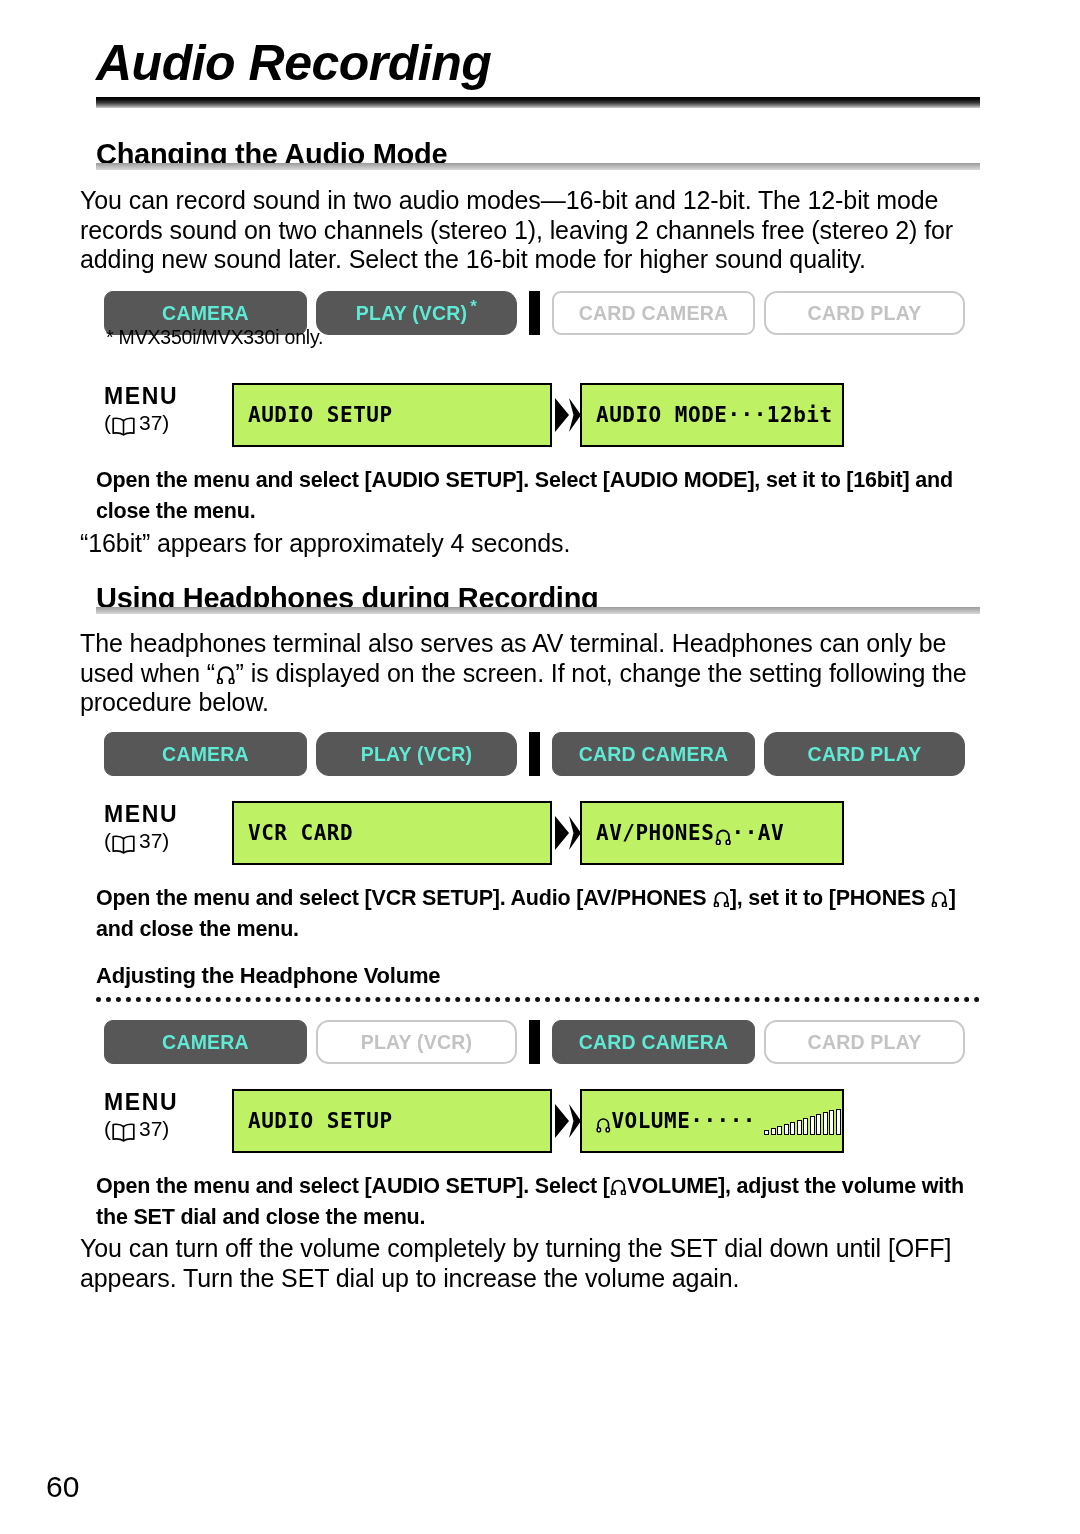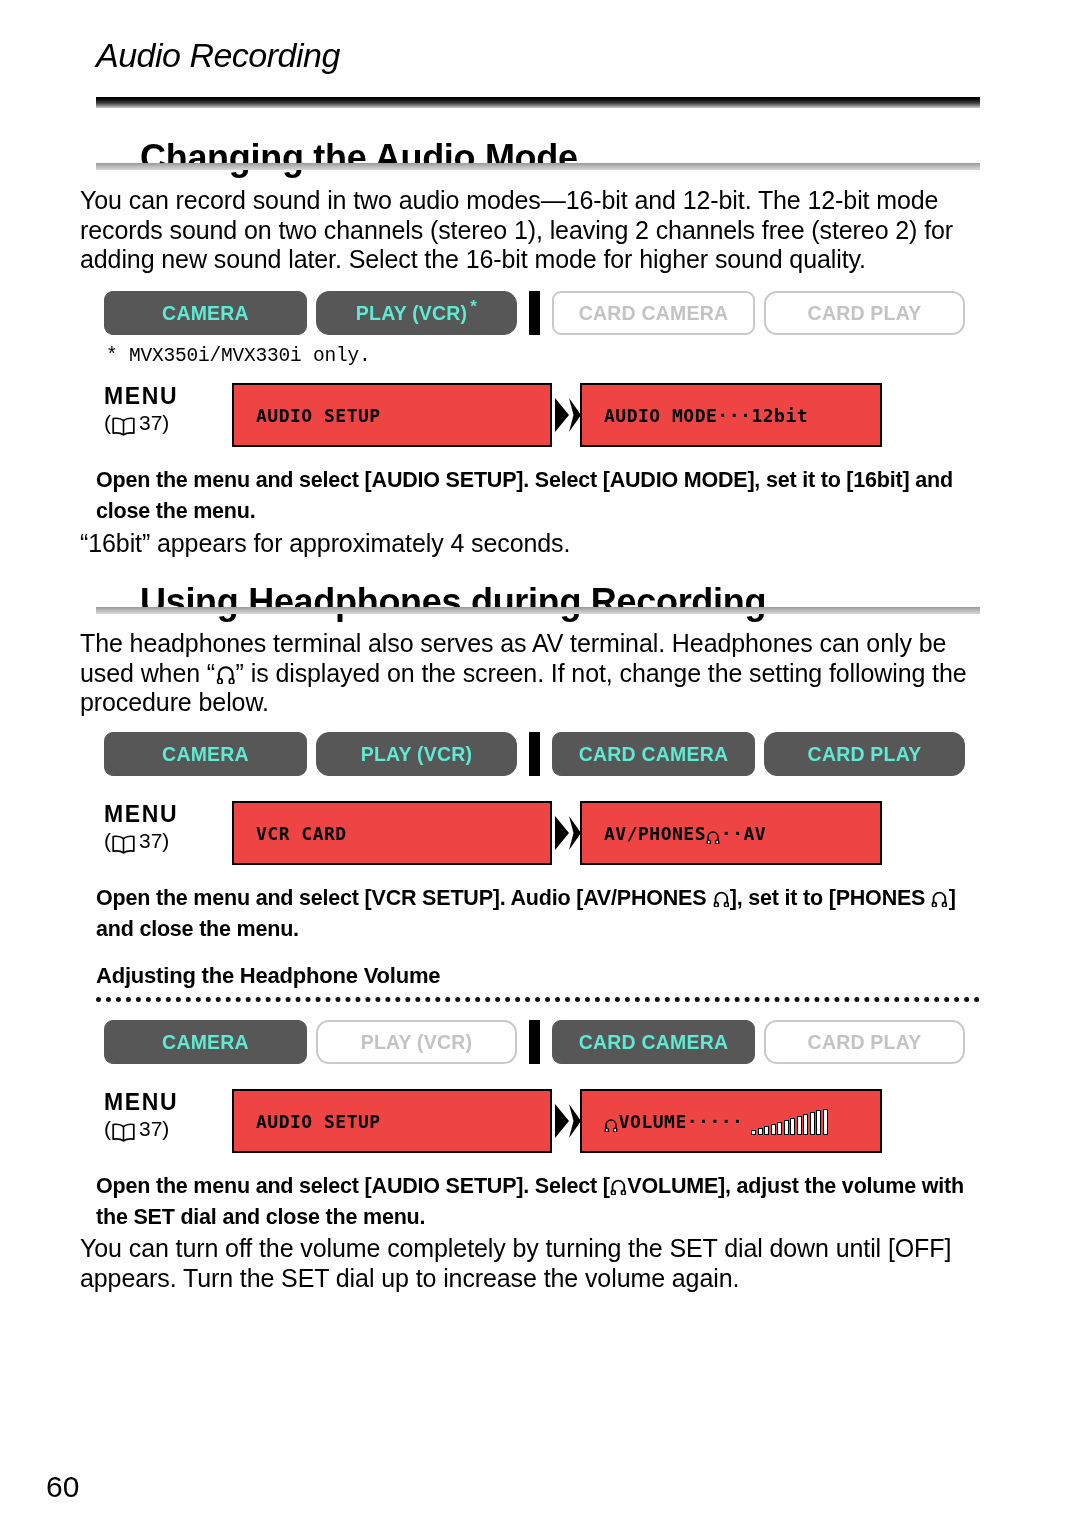--- a/index.html
+++ b/index.html
@@ -20,22 +20,22 @@
     width: 1080px;
     height: 1534px;
     box-sizing: border-box;
   }
 
   
   .chapter-title {
     position: absolute;
     left: 96px;
     top: 38px;
-    font-size: 34px;
-    font-weight: normal;
+    font-size: 50px;
+    font-weight: bold;
     font-style: italic;
     letter-spacing: -0.5px;
     line-height: 1;
     white-space: nowrap;
   }
   .chapter-rule {
     position: absolute;
     left: 96px;
     top: 97px;
     width: 884px;
@@ -43,28 +43,27 @@
     background: linear-gradient(to bottom, #000000 0%, #0a0a0a 22%, #404040 55%, #8a8a8a 80%, #cfcfcf 100%);
   }
 
   
   .section {
     position: absolute;
     left: 96px;
     width: 884px;
   }
   .section-heading {
-    font-size: 36px;
+    font-size: 29px;
     font-weight: bold;
     letter-spacing: -0.3px;
     line-height: 1.05;
     white-space: nowrap;
     position: relative;
     display: inline-block;
-    margin-left: 44px;
   }
   .section-rule {
     position: absolute;
     left: 96px;
     width: 884px;
     height: 7px;
     background: linear-gradient(to bottom, #9a9a9a 0%, #b4b4b4 40%, #d8d8d8 100%);
   }
 
   
@@ -190,32 +189,32 @@
     height: 19px;
     margin: 0 4px 0 1px;
     position: relative;
     top: 1px;
   }
   .menu-box {
     position: absolute;
     height: 64px;
     border: 2.5px solid #000000;
     box-sizing: border-box;
-    background: #ef4444;
+    background: #bef264;
     display: flex;
     align-items: center;
     font-family: "DejaVu Sans Mono", "Liberation Mono", monospace;
-    font-size: 18px;
+    font-size: 21px;
     font-weight: bold;
     letter-spacing: 0.5px;
-    padding-left: 22px;
+    padding-left: 14px;
     white-space: nowrap;
   }
   .menu-box-1 { left: 128px; width: 320px; }
-  .menu-box-2 { left: 476px; width: 302px; }
+  .menu-box-2 { left: 476px; width: 264px; }
   .menu-arrow {
     position: absolute;
     left: 450px;
     top: 12px;
     width: 28px;
     height: 40px;
   }
 
   
   .hp-icon {
@@ -277,21 +276,21 @@
     </div>
     <div class="mode-divider"></div>
     <div class="mode-btn off btn-w1">
       <span>CARD CAMERA</span>
     </div>
     <div class="mode-btn off btn-w2 btn-gap">
       <span>CARD PLAY</span>
     </div>
   </div>
 
-  <div class="footnote" style="top:345px;font-family:Liberation Mono, monospace;">* MVX350i/MVX330i only.</div>
+  <div class="footnote" style="top:326px;">* MVX350i/MVX330i only.</div>
 
   <div class="menu-row" style="top:383px;">
     <div class="menu-label">
       <div class="word">MENU</div>
       <div class="ref">
         <span>(</span>
         <span class="book-icon">
           <svg viewBox="0 0 23 19" width="23" height="19" xmlns="http://www.w3.org/2000/svg">
             <path d="M11.5 3.6 C9 1.3 5.2 0.9 1.2 1.5 L1.2 16.2 C5.2 15.6 9 16.1 11.5 17.9 C14 16.1 17.8 15.6 21.8 16.2 L21.8 1.5 C17.8 0.9 14 1.3 11.5 3.6 Z" fill="#ffffff" stroke="#000000" stroke-width="1.7" stroke-linejoin="round"></path>
             <path d="M11.5 3.6 L11.5 17.9" fill="none" stroke="#000000" stroke-width="1.6"></path>

